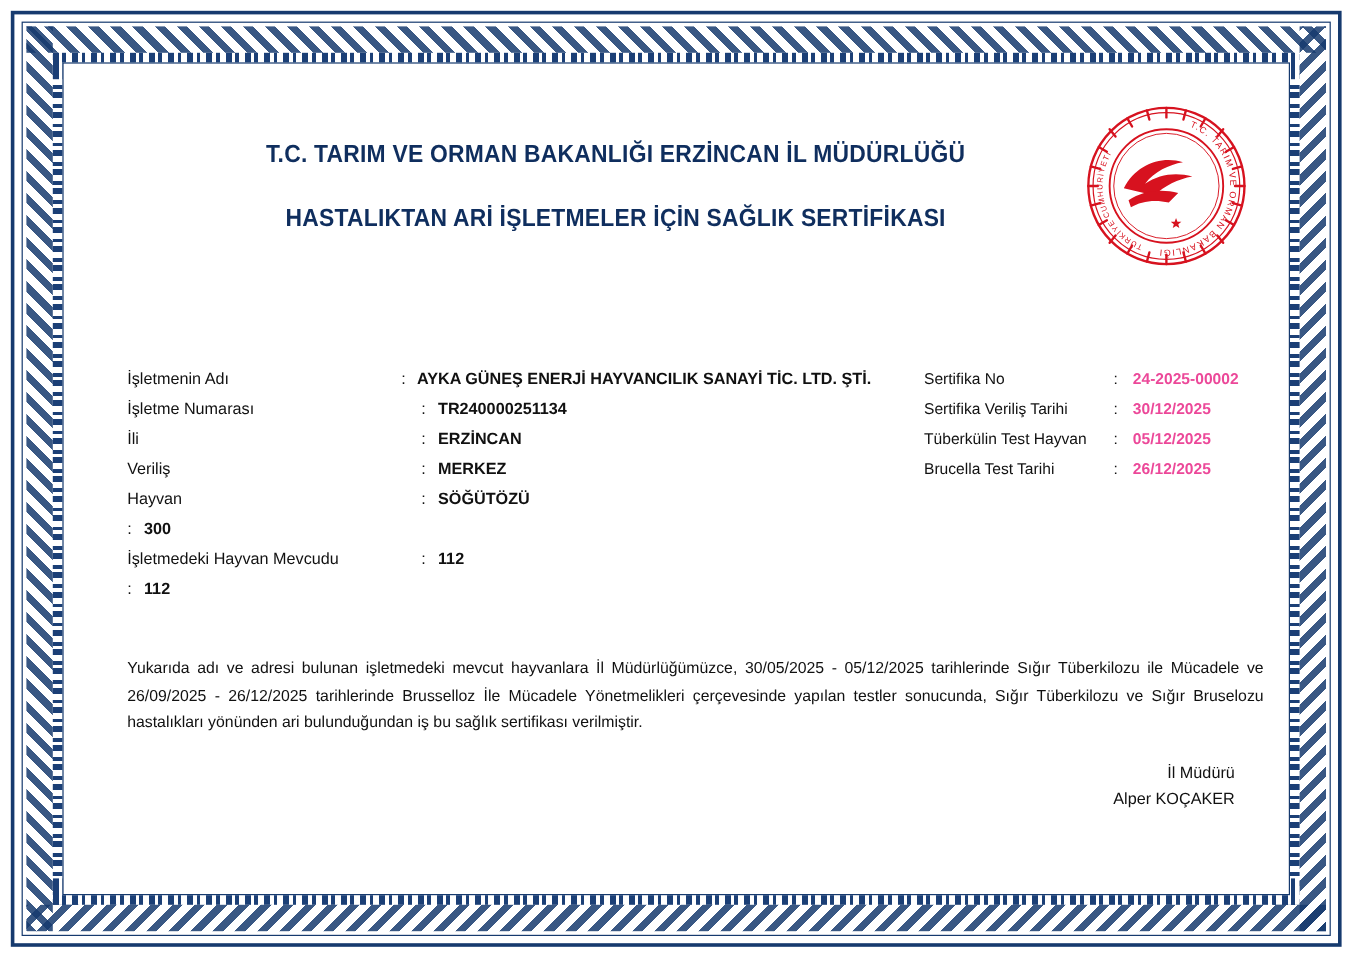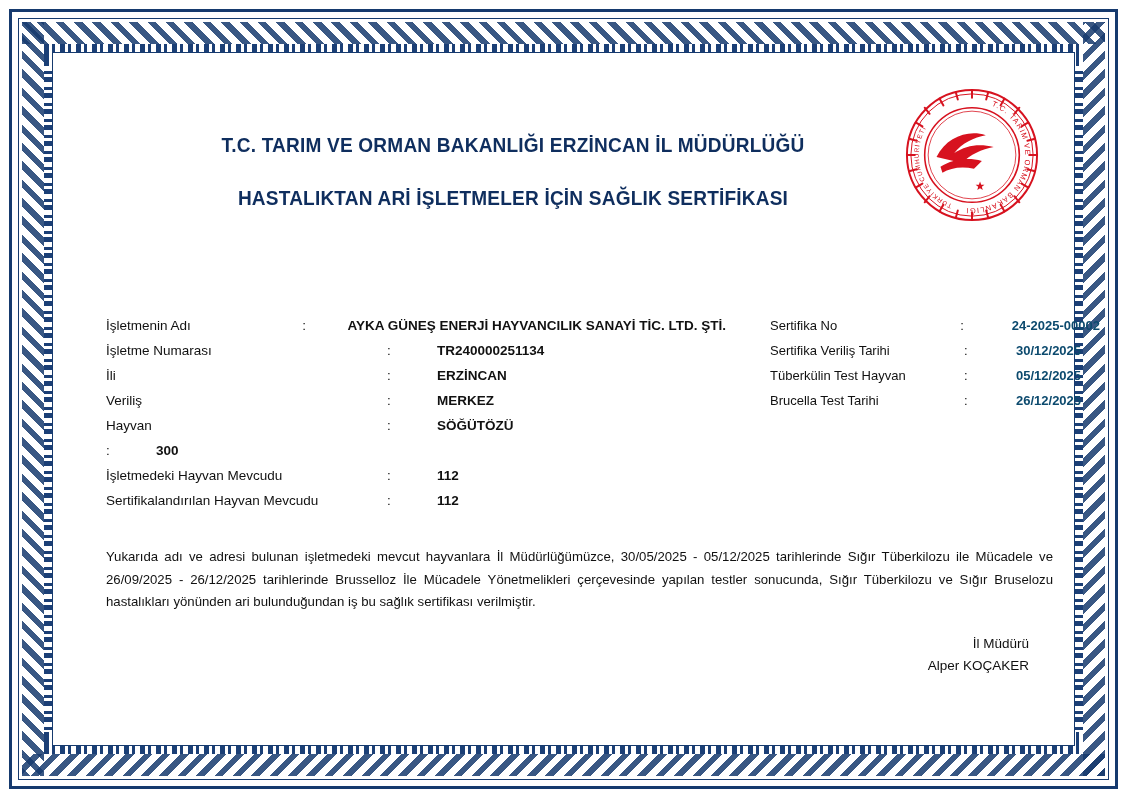--- a/index.html
+++ b/index.html
@@ -105,21 +105,21 @@
     position: absolute;
     left: 46px;
     top: 46px;
     right: 46px;
     bottom: 46px;
   }
 
   .title-block {
     position: absolute;
     left: 60px;
-    top: 76px;
+    top: 60px;
     width: 790px;
     text-align: center;
   }
   .title-line {
     font-family: "Liberation Sans", sans-serif;
     font-weight: bold;
     color: #0f2e5e;
     font-size: 20.5px;
     letter-spacing: 0.2px;
     line-height: 1.1;
@@ -142,23 +142,22 @@
 
   
   .fields-left {
     position: absolute;
     left: 48px;
     top: 250px;
     width: 620px;
   }
   .field-row {
     display: flex;
-    align-items: flex-end;
+    align-items: flex-start;
     height: 25px;
-    gap: 36px;
   }
   .f-label {
     width: 245px;
     font-size: 13.5px;
     color: #111;
   }
   .f-colon {
     width: 14px;
     font-size: 13.5px;
     color: #111;
@@ -182,21 +181,21 @@
     color: #111;
   }
   .r-colon {
     width: 16px;
     font-size: 13px;
     color: #111;
   }
   .r-value {
     font-size: 13px;
     font-weight: bold;
-    color: #0c4a6e;
+    color: #ec4899;
     white-space: nowrap;
   }
 
   
   .paragraph {
     position: absolute;
     left: 48px;
     top: 488px;
     width: 947px;
     font-size: 13.2px;
@@ -310,21 +309,20 @@
       <div class="field-row">
         <span class="f-colon">:</span>
         <span class="f-value">300</span>
       </div>
       <div class="field-row">
         <span class="f-label">İşletmedeki Hayvan Mevcudu</span>
         <span class="f-colon">:</span>
         <span class="f-value">112</span>
       </div>
       <div class="field-row">
-        <span class="f-label">Sertifikalandırılan Hayvan Mevcudu</span>
         <span class="f-colon">:</span>
         <span class="f-value">112</span>
       </div>
     </div>
 
     <div class="fields-right">
       <div class="field-row">
         <span class="r-label">Sertifika No</span>
         <span class="r-colon">:</span>
         <span class="r-value">24-2025-00002</span>

